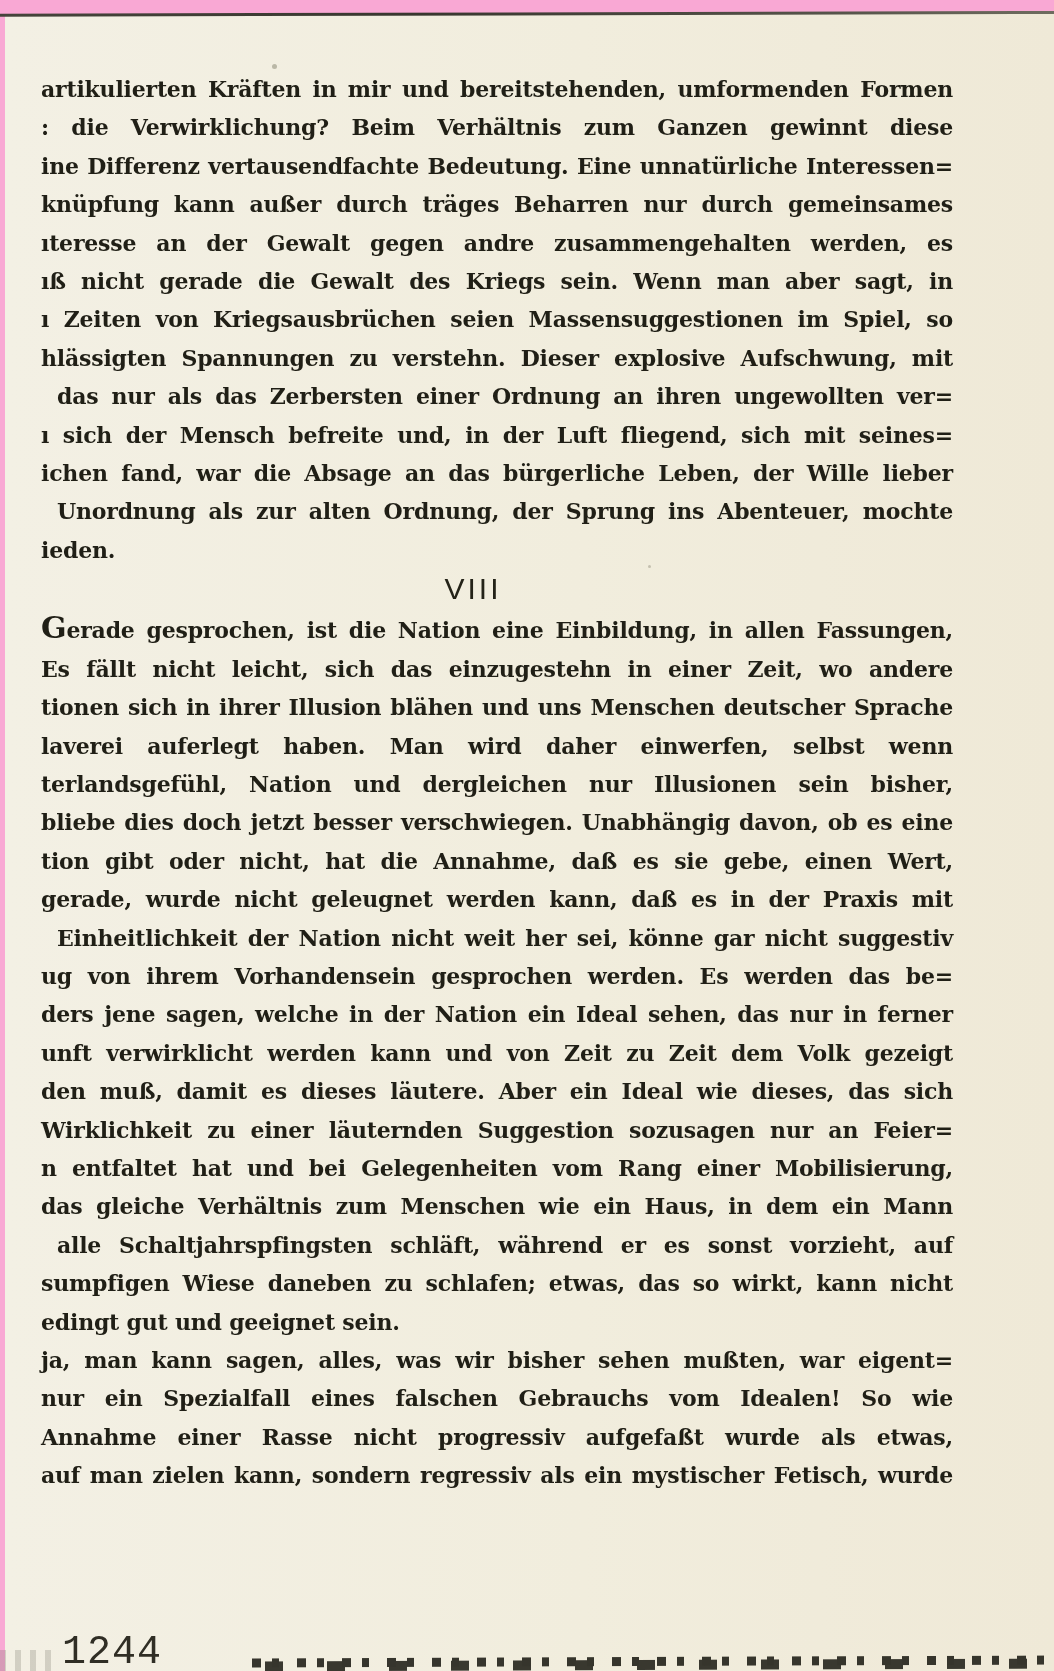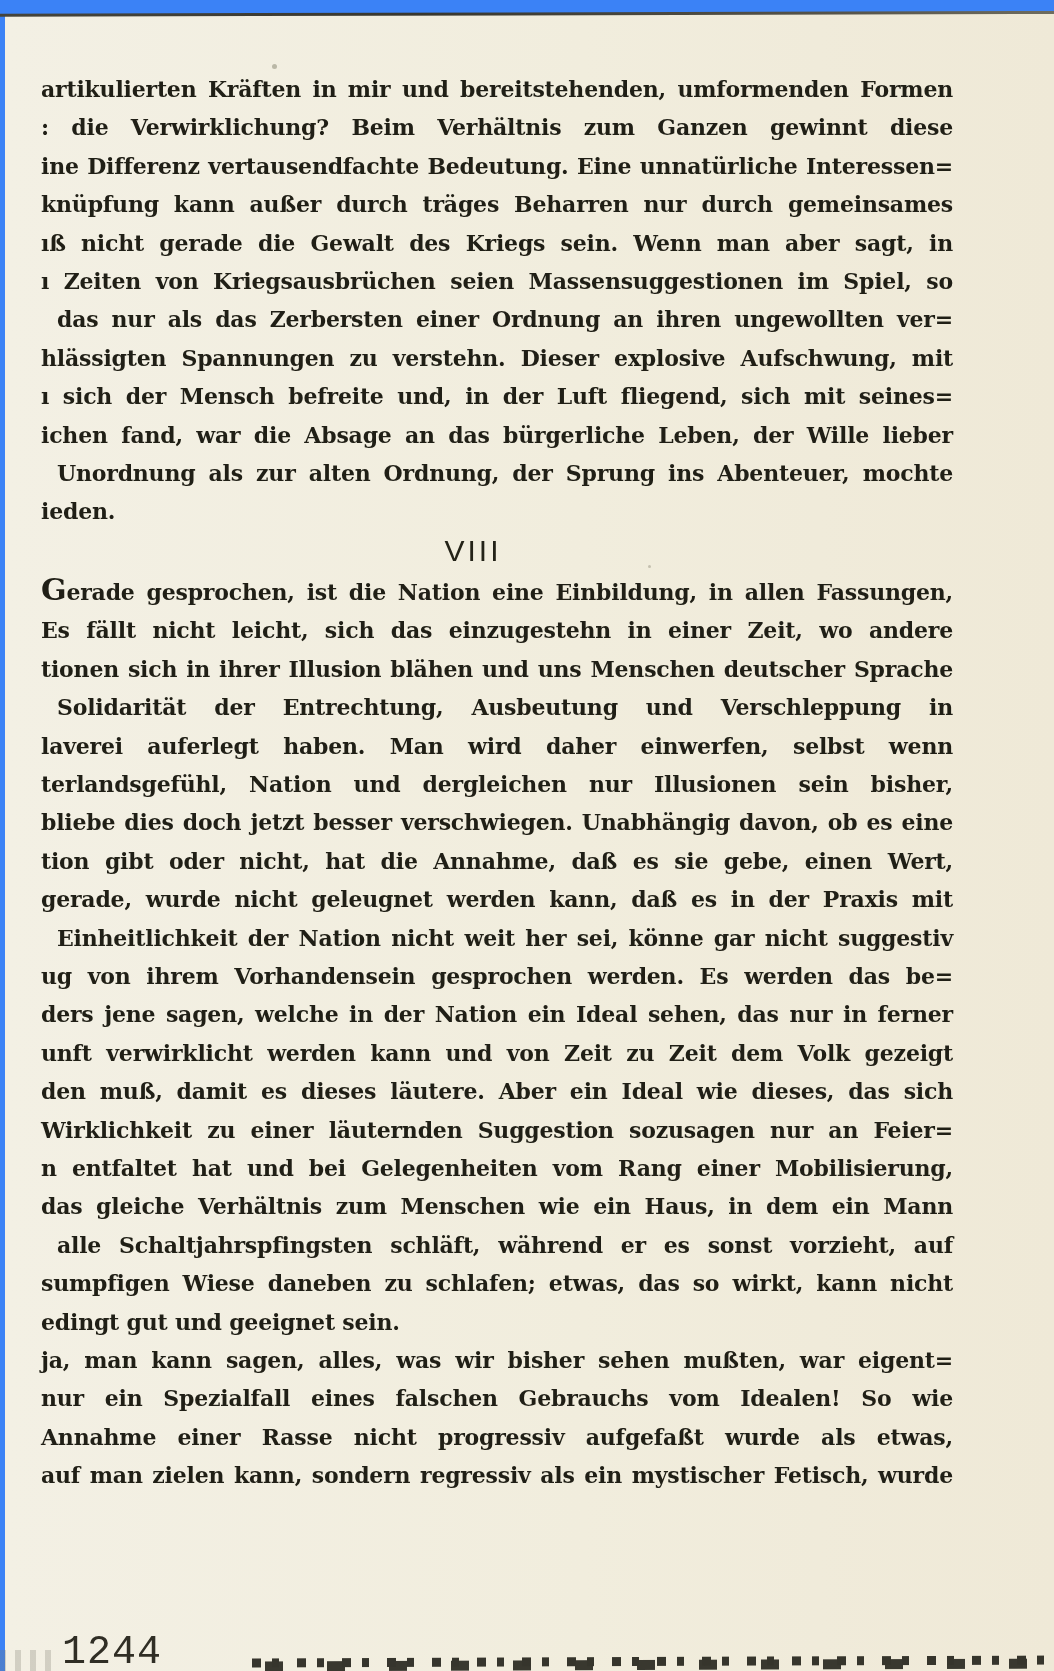--- a/index.html
+++ b/index.html
@@ -1,20 +1,20 @@
 <!DOCTYPE html>
 <html><head>
 <meta charset="utf-8">
 <style>
   html, body { margin: 0; padding: 0; background: #e9e9e9; }
   .viewport {
     position: relative;
     width: 1054px;
     height: 1671px;
-    background: #3b82f6;
+    background: #f9a8d4;
     overflow: hidden;
     font-family: "DejaVu Serif", serif;
   }
   .paper {
     position: absolute;
     left: 5px; top: 14px; right: 0; bottom: 0;
     background: linear-gradient(90deg, #f3f0e4 0%, #f1eddd 55%, #efe9d7 100%);
   }
   .edge-line {
     position: absolute;
@@ -95,39 +95,39 @@
   <div class="paper"></div>
   <div class="edge-line"></div>
 
   <div class="text-block">
     <div id="para-before">
         <div class="para">
           <div class="line">artikulierten Kräften in mir und bereitstehenden, umformenden Formen</div>
           <div class="line">: die Verwirklichung? Beim Verhältnis zum Ganzen gewinnt diese</div>
           <div class="line">ine Differenz vertausendfachte Bedeutung. Eine unnatürliche Interessen=</div>
           <div class="line">knüpfung kann außer durch träges Beharren nur durch gemeinsames</div>
+          <div class="line">ıteresse an der Gewalt gegen andre zusammengehalten werden, es</div>
           <div class="line">ıß nicht gerade die Gewalt des Kriegs sein. Wenn man aber sagt, in</div>
           <div class="line">ı Zeiten von Kriegsausbrüchen seien Massensuggestionen im Spiel, so</div>
+          <div class="line">hlässigten Spannungen zu verstehn. Dieser explosive Aufschwung, mit</div>
           <div class="line ind">das nur als das Zerbersten einer Ordnung an ihren ungewollten ver=</div>
-          <div class="line">hlässigten Spannungen zu verstehn. Dieser explosive Aufschwung, mit</div>
           <div class="line">ı sich der Mensch befreite und, in der Luft fliegend, sich mit seines=</div>
           <div class="line">ichen fand, war die Absage an das bürgerliche Leben, der Wille lieber</div>
           <div class="line ind">Unordnung als zur alten Ordnung, der Sprung ins Abenteuer, mochte</div>
           <div class="line short">ieden.</div>
         </div>
       </div>
     <h2 class="section-heading">VIII</h2>
     <div id="para-after">
         <div class="para initial">
           <div class="line">Gerade gesprochen, ist die Nation eine Einbildung, in allen Fassungen,</div>
         </div>
         <div class="para">
           <div class="line">Es fällt nicht leicht, sich das einzugestehn in einer Zeit, wo andere</div>
           <div class="line">tionen sich in ihrer Illusion blähen und uns Menschen deutscher Sprache</div>
-          <div class="line ind">Solidarität der Entrechtung, Ausbeutung und Verschleppung in</div>
           <div class="line">laverei auferlegt haben. Man wird daher einwerfen, selbst wenn</div>
           <div class="line">terlandsgefühl, Nation und dergleichen nur Illusionen sein bisher,</div>
           <div class="line">bliebe dies doch jetzt besser verschwiegen. Unabhängig davon, ob es eine</div>
           <div class="line">tion gibt oder nicht, hat die Annahme, daß es sie gebe, einen Wert,</div>
           <div class="line">gerade, wurde nicht geleugnet werden kann, daß es in der Praxis mit</div>
           <div class="line ind">Einheitlichkeit der Nation nicht weit her sei, könne gar nicht suggestiv</div>
           <div class="line">ug von ihrem Vorhandensein gesprochen werden. Es werden das be=</div>
           <div class="line">ders jene sagen, welche in der Nation ein Ideal sehen, das nur in ferner</div>
           <div class="line">unft verwirklicht werden kann und von Zeit zu Zeit dem Volk gezeigt</div>
           <div class="line">den muß, damit es dieses läutere. Aber ein Ideal wie dieses, das sich</div>

